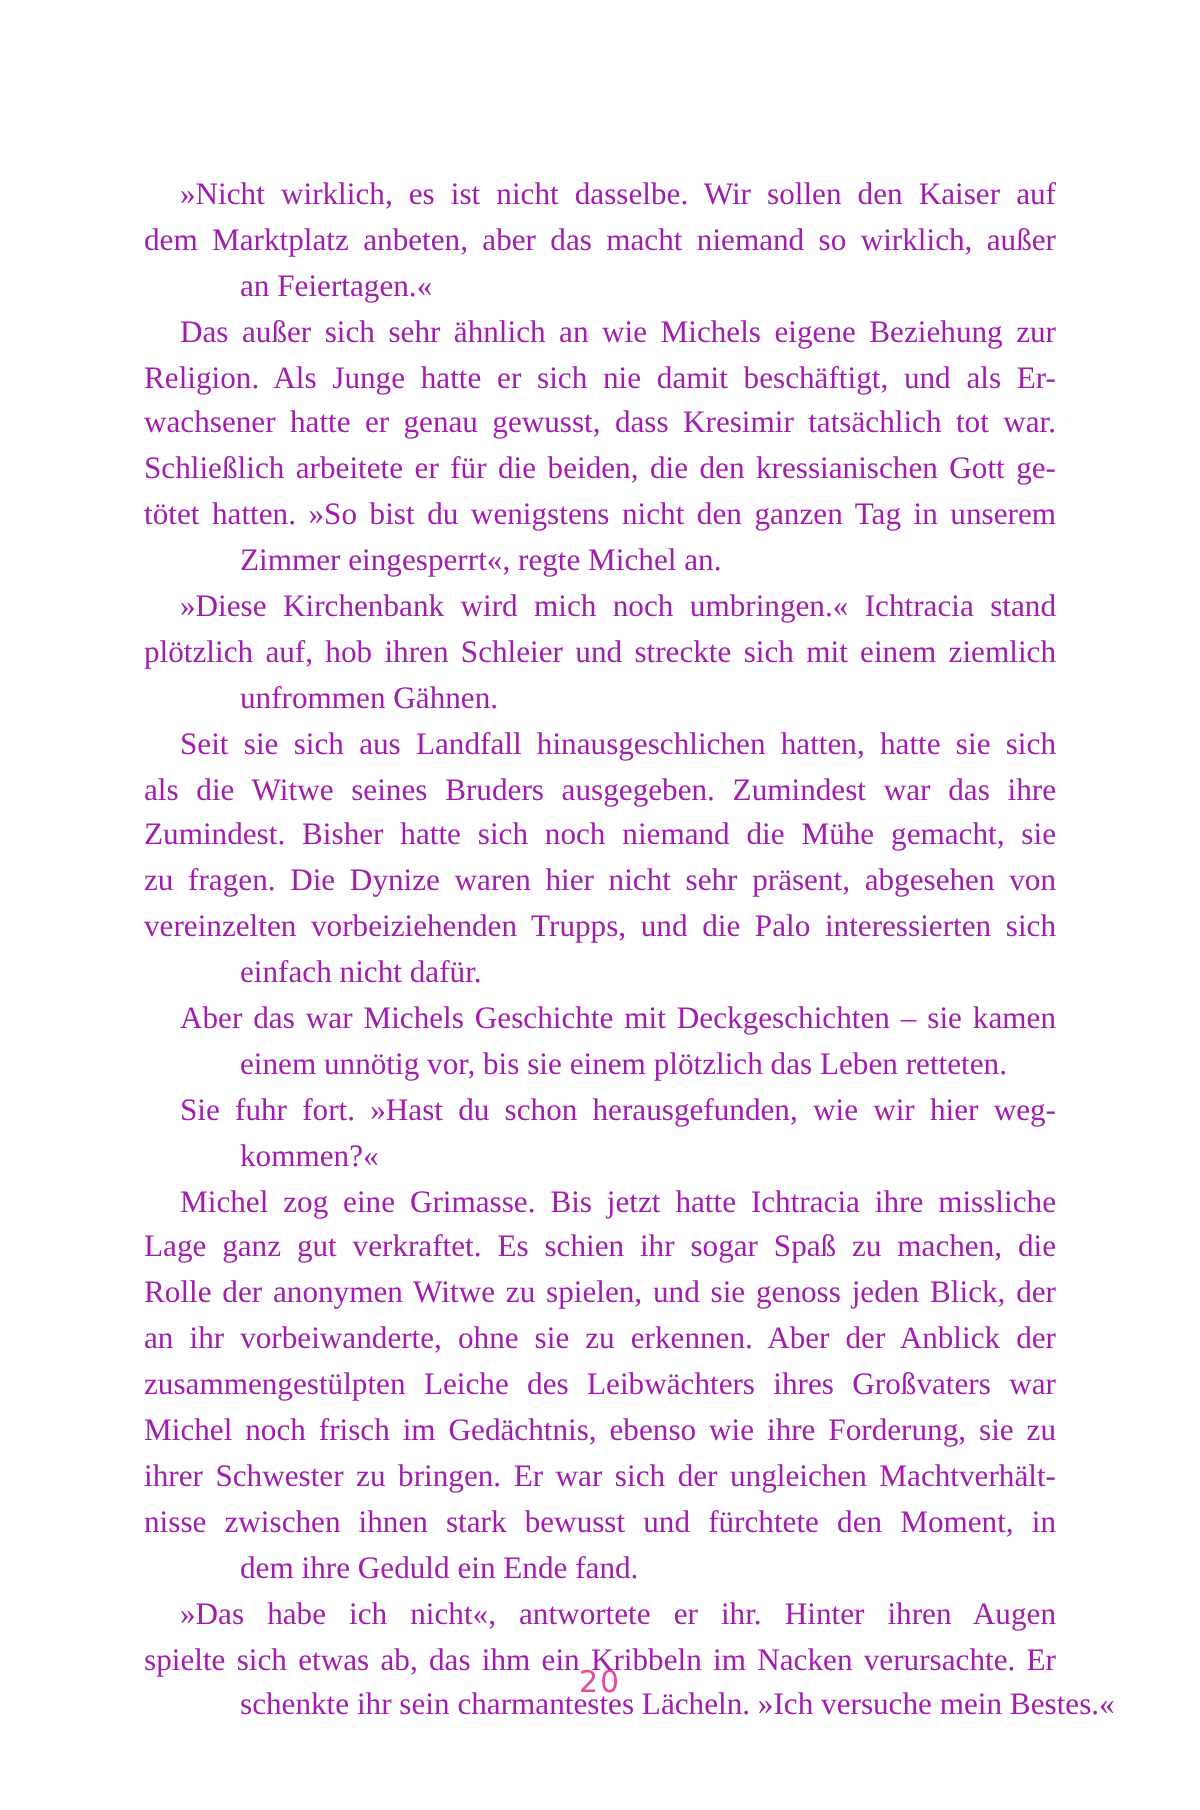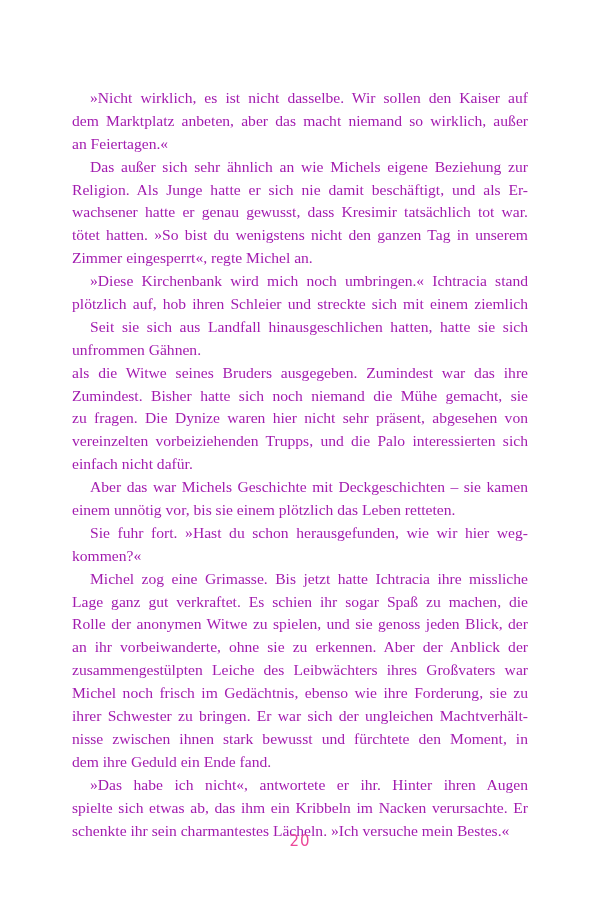--- a/index.html
+++ b/index.html
@@ -15,21 +15,21 @@
       color: #a21caf;
     }
     .line {
       display: block;
       height: 22.9px;
       white-space: nowrap;
       text-align: justify;
       text-align-last: justify;
     }
     .line.indent { padding-left: 18px; }
-    .line.last { text-align-last: left; }
+    .line.last { text-align-last: left; margin-left: 48px; }
     .page-number {
       position: absolute;
       top: 832px;
       left: 0;
       width: 600px;
       text-align: center;
       font-family: "DejaVu Sans", sans-serif;
       font-size: 15px;
       letter-spacing: 1px;
       color: #ec4899;
@@ -38,26 +38,27 @@
 </head>
 <body>
 
 <div class="page" id="page-body">
     <span class="line indent">»Nicht wirklich, es ist nicht dasselbe. Wir sollen den Kaiser auf</span>
     <span class="line">dem Marktplatz anbeten, aber das macht niemand so wirklich, außer</span>
     <span class="line last">an Feiertagen.«</span>
     <span class="line indent">Das außer sich sehr ähnlich an wie Michels eigene Beziehung zur</span>
     <span class="line">Religion. Als Junge hatte er sich nie damit beschäftigt, und als Er-</span>
     <span class="line">wachsener hatte er genau gewusst, dass Kresimir tatsächlich tot war.</span>
+    <span class="line">Schließlich arbeitete er für die beiden, die den kressianischen Gott ge-</span>
     <span class="line">tötet hatten. »So bist du wenigstens nicht den ganzen Tag in unserem</span>
     <span class="line last">Zimmer eingesperrt«, regte Michel an.</span>
     <span class="line indent">»Diese Kirchenbank wird mich noch umbringen.« Ichtracia stand</span>
     <span class="line">plötzlich auf, hob ihren Schleier und streckte sich mit einem ziemlich</span>
+    <span class="line last">unfrommen Gähnen.</span>
     <span class="line indent">Seit sie sich aus Landfall hinausgeschlichen hatten, hatte sie sich</span>
-    <span class="line last">unfrommen Gähnen.</span>
     <span class="line">als die Witwe seines Bruders ausgegeben. Zumindest war das ihre</span>
     <span class="line">Zumindest. Bisher hatte sich noch niemand die Mühe gemacht, sie</span>
     <span class="line">zu fragen. Die Dynize waren hier nicht sehr präsent, abgesehen von</span>
     <span class="line">vereinzelten vorbeiziehenden Trupps, und die Palo interessierten sich</span>
     <span class="line last">einfach nicht dafür.</span>
     <span class="line indent">Aber das war Michels Geschichte mit Deckgeschichten – sie kamen</span>
     <span class="line last">einem unnötig vor, bis sie einem plötzlich das Leben retteten.</span>
     <span class="line indent">Sie fuhr fort. »Hast du schon herausgefunden, wie wir hier weg-</span>
     <span class="line last">kommen?«</span>
     <span class="line indent">Michel zog eine Grimasse. Bis jetzt hatte Ichtracia ihre missliche</span>

